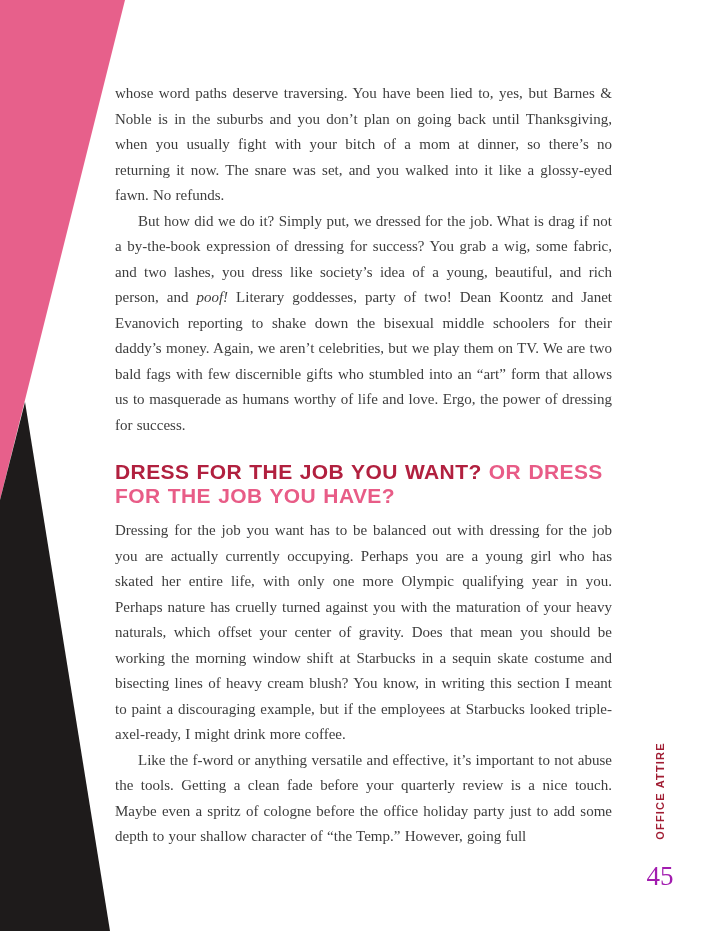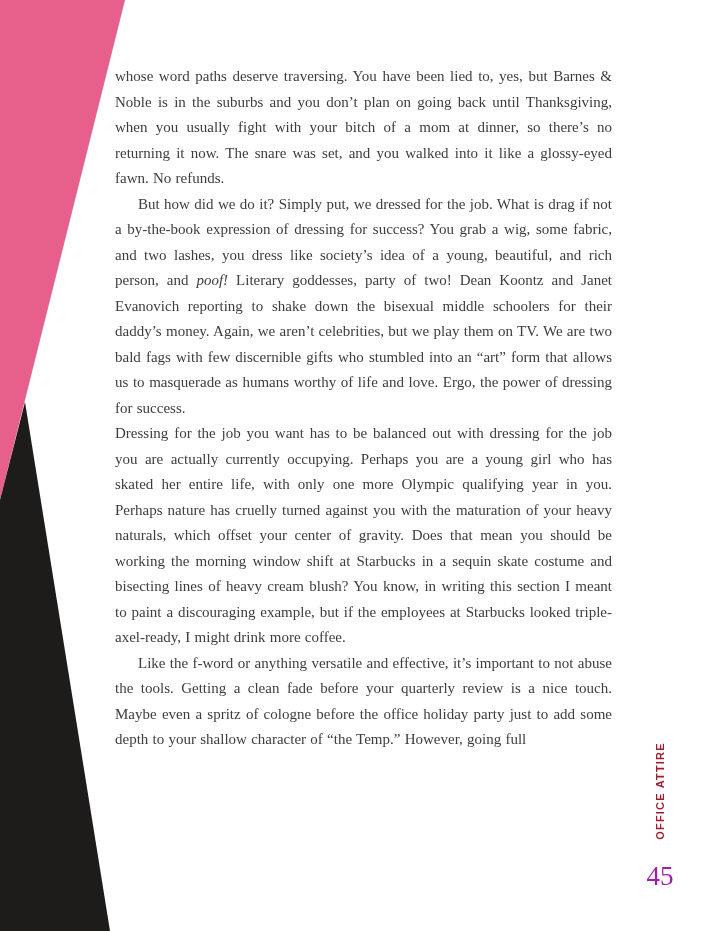--- a/index.html
+++ b/index.html
@@ -19,21 +19,21 @@
     left: 0; top: 0;
     width: 720px; height: 931px;
     display: block;
   }
   .pink-shape  { fill: var(--accent-pink, #e7608b); }
   .black-shape { fill: var(--accent-black, #1e1b1b); }
 
   .text-column {
     position: absolute;
     left: 115px;
-    top: 64px;
+    top: 81px;
     width: 497px;
     color: var(--body-text, #3d3d3d);
     font-size: 15px;
     line-height: 25.5px;
     text-align: justify;
   }
 
   .para {
     margin: 0;
     word-spacing: 0.5px;
@@ -86,20 +86,21 @@
     <polygon class="pink-shape" points="0,0 125,0 0,500"></polygon>
     <polygon class="black-shape" points="25,402 110,931 0,931 0,500"></polygon>
   </svg>
 
   <div class="text-column">
 
     <p class="para"><span>whose word paths deserve traversing. You have been lied to, yes, but Barnes &amp; Noble is in the suburbs and you don’t plan on going back until Thanksgiving, when you usually fight with your bitch of a mom at dinner, so there’s no returning it now. The snare was set, and you walked into it like a glossy-eyed fawn. No refunds.</span></p>
 
     <p class="para indent"><span>But how did we do it? Simply put, we dressed for the job. What is drag if not a by-the-book expression of dressing for success? You grab a wig, some fabric, and two lashes, you dress like society’s idea of a young, beautiful, and rich person, and </span><em>poof!</em><span> Literary goddesses, party of two! Dean Koontz and Janet Evanovich reporting to shake down the bisexual middle schoolers for their daddy’s money. Again, we aren’t celebrities, but we play them on TV. We are two bald fags with few discernible gifts who stumbled into an “art” form that allows us to masquerade as humans worthy of life and love. Ergo, the power of dressing for success.</span></p>
 
+    <h2 class="heading"><span class="hd1">DRESS FOR THE JOB YOU WANT? </span><span class="hd2">OR DRESS FOR THE JOB YOU HAVE?</span></h2>
 
     <p class="para"><span>Dressing for the job you want has to be balanced out with dressing for the job you are actually currently occupying. Perhaps you are a young girl who has skated her entire life, with only one more Olympic qualifying year in you. Perhaps nature has cruelly turned against you with the maturation of your heavy naturals, which offset your center of gravity. Does that mean you should be working the morning window shift at Starbucks in a sequin skate costume and bisecting lines of heavy cream blush? You know, in writing this section I meant to paint a discouraging example, but if the employees at Starbucks looked triple-axel-ready, I might drink more coffee.</span></p>
 
     <p class="para indent"><span>Like the f-word or anything versatile and effective, it’s important to not abuse the tools. Getting a clean fade before your quarterly review is a nice touch. Maybe even a spritz of cologne before the office holiday party just to add some depth to your shallow character of “the Temp.” However, going full</span></p>
 
   </div>
 
   <div class="side-label">OFFICE ATTIRE</div>
 
   <div class="page-num">45</div>

